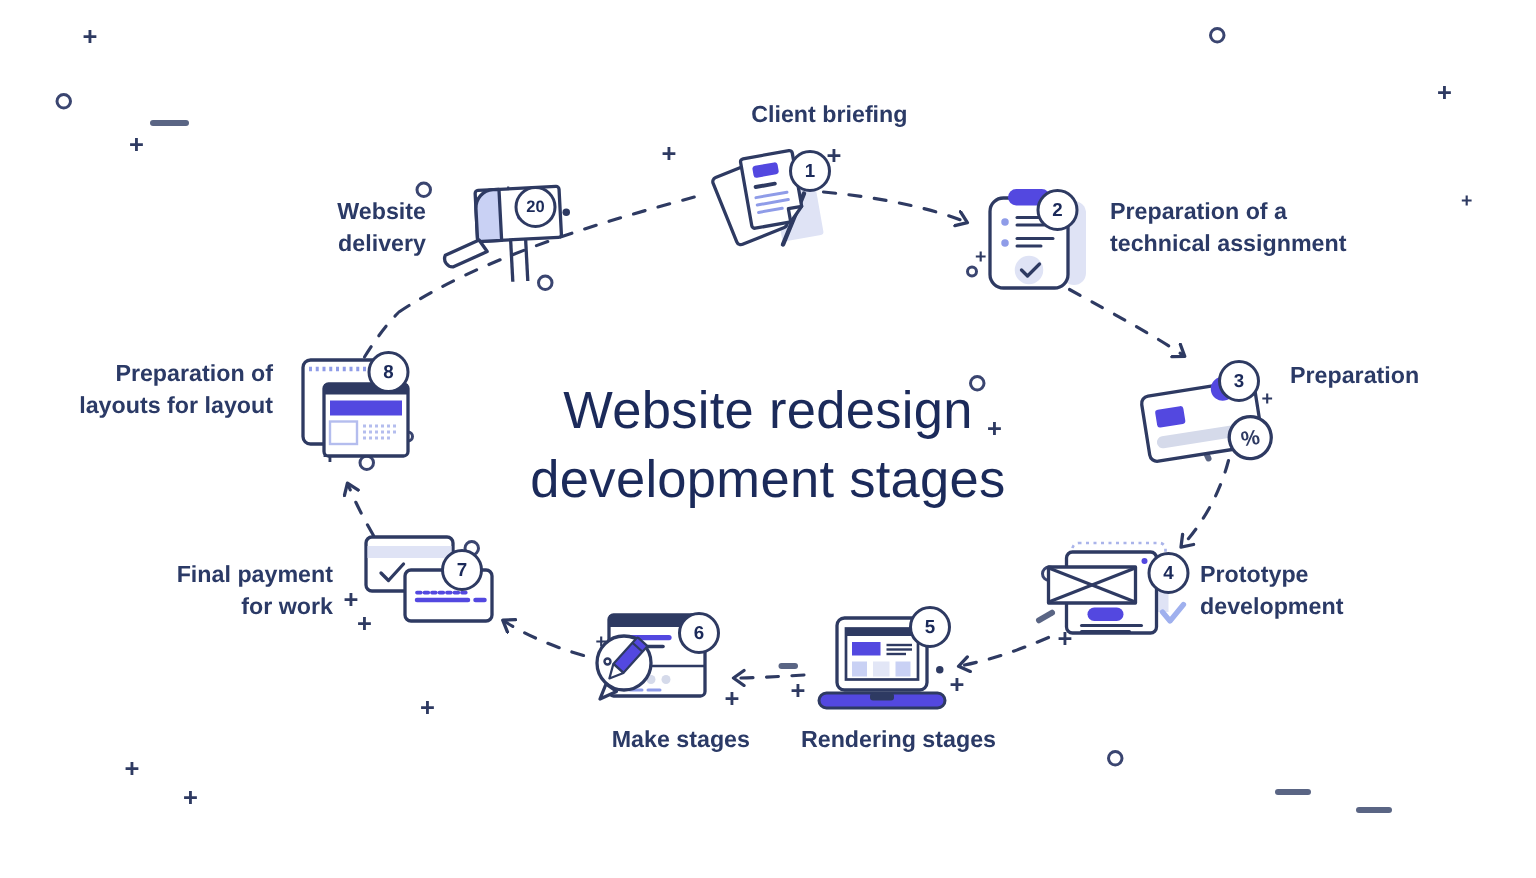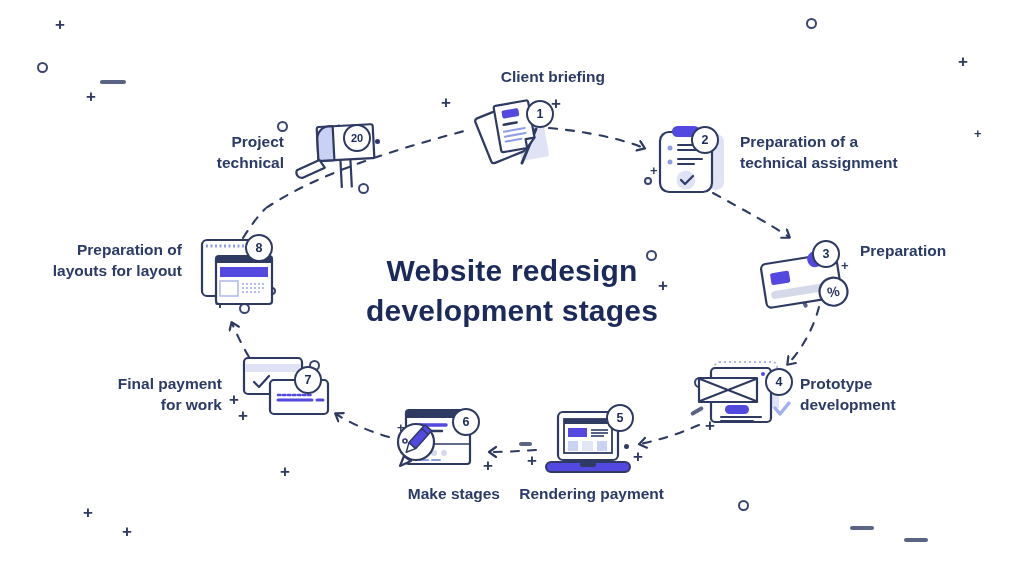--- a/index.html
+++ b/index.html
@@ -18,21 +18,21 @@
     position:relative;width:1024px;height:585px;background:#ffffff;overflow:hidden;
     font-family:"Liberation Sans","DejaVu Sans",sans-serif;
   }
   .label{
     position:absolute;color:#2b3a66;font-size:15.5px;font-weight:600;line-height:1.38;
   }
   .label.center{text-align:right}
   .label.right{text-align:right}
   #title{
     position:absolute;left:342px;top:251px;width:340px;text-align:center;
-    color:var(--navy-dark);font-size:30px;font-weight:700;line-height:1.32;
+    color:var(--navy-dark);font-size:35px;font-weight:400;line-height:1.32;
     letter-spacing:.2px;
   }
   .badge{
     position:absolute;width:24px;height:24px;border:2px solid var(--navy);border-radius:50%;
     background:#fff;color:var(--navy-dark);font-weight:700;font-size:12.5px;
     display:flex;align-items:center;justify-content:center;z-index:6;
   }
   .badge.wide{font-size:11px}
   .icon{position:absolute;z-index:4}
   svg .s{stroke:var(--navy);stroke-width:2.2;stroke-linecap:round;stroke-linejoin:round;fill:none}
@@ -134,21 +134,21 @@
       <line x1="5" y1="43" x2="61" y2="21" stroke="#2e3a62" stroke-width="2"></line>
       <rect x="30" y="47" width="24" height="9" rx="4.5" fill="var(--purple)"></rect>
       <line x1="26" y1="59" x2="66" y2="59" stroke="#2e3a62" stroke-width="2" stroke-linecap="round"></line>
       <line x1="26" y1="63" x2="58" y2="63" stroke="#2e3a62" stroke-width="2" stroke-linecap="round"></line>
       <path d="M80 50 l5 6 l9 -11" fill="none" stroke="#9fb0ee" stroke-width="3.5" stroke-linecap="round" stroke-linejoin="round"></path>
     </svg>
     <div class="badge" style="left:765px;top:368px">4</div>
   </div>
 
   <div>
-    <div class="label center" style="left:514px;top:483px;width:150px">Rendering payment</div>
+    <div class="label center" style="left:514px;top:483px;width:150px">Rendering stages</div>
     <svg class="icon" style="left:538px;top:408px" width="100" height="72" viewBox="0 0 100 72">
       <rect class="sf" x="20" y="4" width="60" height="48" rx="5"></rect>
       <rect x="26" y="11" width="48" height="34" fill="#fff" stroke="#2e3a62" stroke-width="1.8"></rect>
       <rect x="26" y="11" width="48" height="5" fill="#2e3a62"></rect>
       <rect x="30" y="20" width="19" height="9" fill="var(--purple)"></rect>
       <line x1="53" y1="22" x2="70" y2="22" stroke="#2e3a62" stroke-width="1.6"></line>
       <line x1="53" y1="25" x2="70" y2="25" stroke="#2e3a62" stroke-width="1.6"></line>
       <line x1="53" y1="28" x2="66" y2="28" stroke="#2e3a62" stroke-width="1.6"></line>
       <rect x="30" y="33" width="10" height="10" fill="var(--lav2)"></rect>
       <rect x="44" y="33" width="11" height="10" fill="#e2e6f6"></rect>
@@ -208,21 +208,21 @@
       <rect x="28" y="39" width="48" height="10" fill="var(--purple)"></rect>
       <rect x="28" y="53" width="18" height="15" fill="none" stroke="#b4bdee" stroke-width="1.6"></rect>
       <line x1="50" y1="56" x2="74" y2="56" stroke="#b4bdee" stroke-width="2" stroke-dasharray="2 2"></line>
       <line x1="50" y1="60" x2="74" y2="60" stroke="#b4bdee" stroke-width="2" stroke-dasharray="2 2"></line>
       <line x1="50" y1="64" x2="70" y2="64" stroke="#b4bdee" stroke-width="2" stroke-dasharray="2 2"></line>
     </svg>
     <div class="badge" style="left:245px;top:234px">8</div>
   </div>
 
   <div>
-    <div class="label right" style="left:200px;top:131px;width:84px">Project technical</div>
+    <div class="label right" style="left:200px;top:131px;width:84px">Website delivery</div>
     <svg class="icon" style="left:288px;top:112px" width="100" height="86" viewBox="0 0 100 86">
       <g transform="rotate(-3 50 40)">
         <line x1="52" y1="48" x2="52" y2="76" stroke="#2e3a62" stroke-width="2.2"></line>
         <line x1="62" y1="48" x2="62" y2="76" stroke="#2e3a62" stroke-width="2.2"></line>
         <rect class="sf" x="30" y="14" width="56" height="34" rx="2"></rect>
         <path d="M30 48 v-22 a12 12 0 0 1 12 -12 h4 v34 z" fill="var(--lav2)" stroke="#2e3a62" stroke-width="2.2" stroke-linejoin="round"></path>
         <rect x="57" y="30" width="13" height="5" rx="2.5" fill="var(--purple)"></rect>
         <path class="sf" d="M31 47 L8 56 a5.5 5.5 0 0 0 5 8 L36 55 Z"></path>
       </g>
     </svg>

